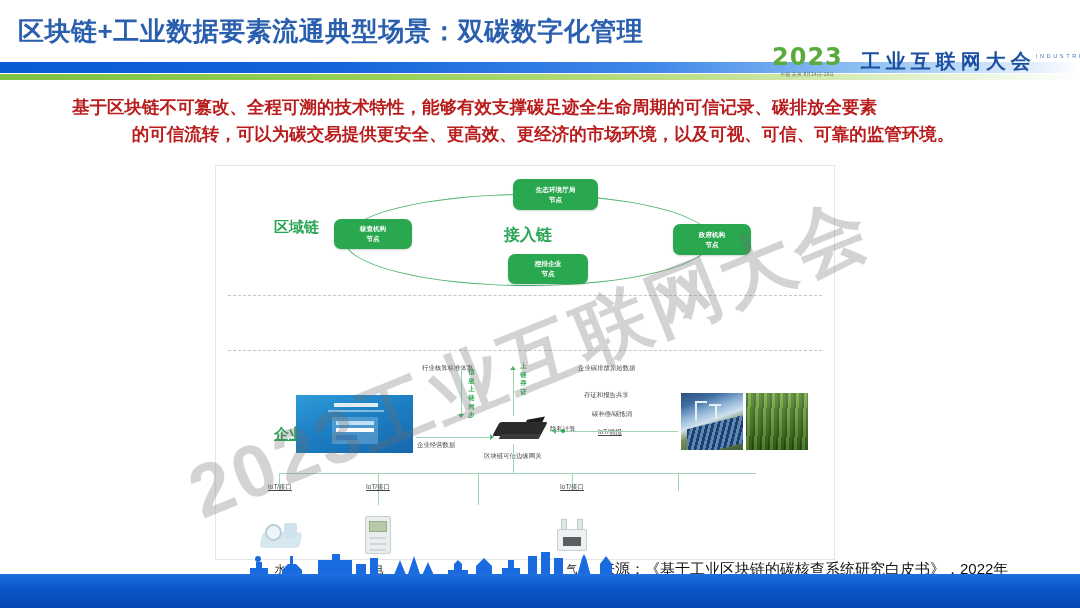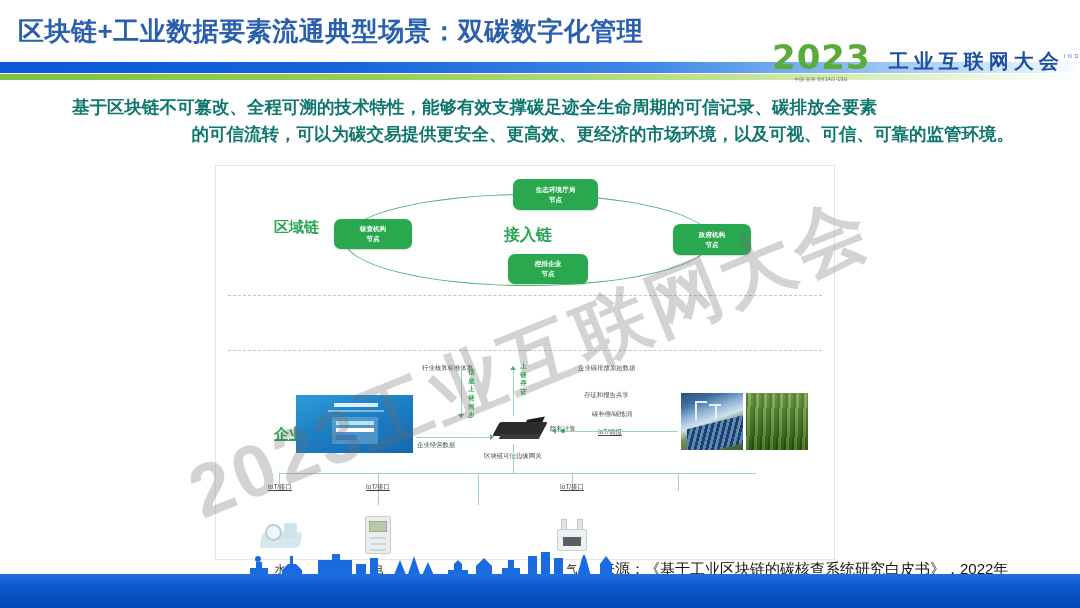--- a/index.html
+++ b/index.html
@@ -23,38 +23,38 @@
   }
   #header-rule-green {
     position:absolute; left:0; top:74px; width:1080px; height:6px;
     background:linear-gradient(90deg,#7dc242 0%,#97cf55 35%,#bfe08c 65%,#e7f4d6 88%,#ffffff 100%);
   }
 
   
   #logo { position:absolute; right:8px; top:36px; width:300px; height:50px; display:flex; align-items:center; }
   #logo-year {
     font-family:"DejaVu Sans",sans-serif;
-    font-size:34px; font-weight:700; color:#5aaa3c; letter-spacing:1px; line-height:1;
+    font-size:24px; font-weight:700; color:#5aaa3c; letter-spacing:1px; line-height:1;
   }
   #logo-year-sub {
     font-size:4.6px; color:#5d6a4e; letter-spacing:.3px; margin-top:3px; white-space:nowrap;
   }
   #logo-left { display:flex; flex-direction:column; align-items:center; padding-right:9px; }
   #logo-divider { width:1px; height:36px; background:#9bbf86; margin-right:9px; }
   #logo-right { display:flex; flex-direction:row; }
   #logo-cn { font-size:20px; font-weight:700; color:#1b4fa0; letter-spacing:5px; line-height:1.05; white-space:nowrap; }
   #logo-en { font-size:5.6px; color:#4a78bb; letter-spacing:2.6px; margin-top:2px; white-space:nowrap; }
   #logo-slogan { font-size:7px; font-weight:700; color:#1b4fa0; letter-spacing:.4px; margin-top:2px; white-space:nowrap; }
 
   
   #lead {
     position:absolute; left:72px; top:94px; width:942px;
-    font-size:17.5px; line-height:1.55; color:#0f766e; text-align:justify; font-weight:600;
-  }
-  #lead .l2 { display:block; text-align:right; }
+    font-size:17.5px; line-height:1.55; color:#b91c1c; text-align:justify; font-weight:600;
+  }
+  #lead .l2 { display:block; text-align:center; }
 
   
   #diagram {
     position:absolute; left:215px; top:165px; width:620px; height:395px;
     background:#ffffff; border:1px solid #e2e6e8;
   }
   .band-label { position:absolute; font-weight:700; color:#2aa554;padding-left:36px; }
 
   
   #band-region { position:absolute; left:0; top:0; width:618px; height:129px; }

